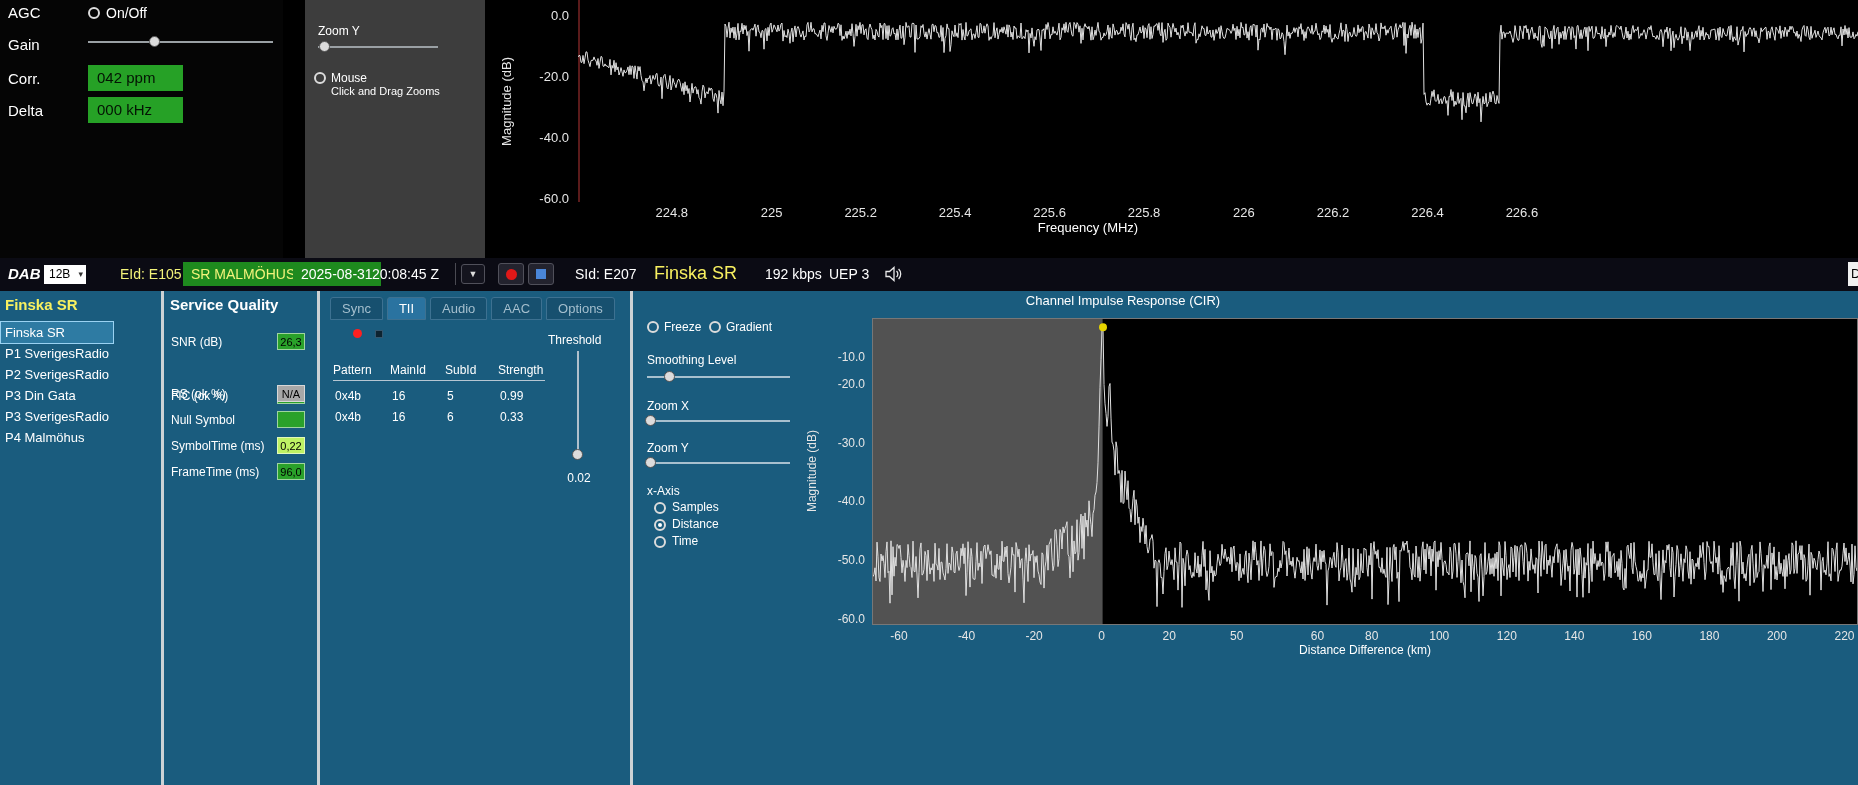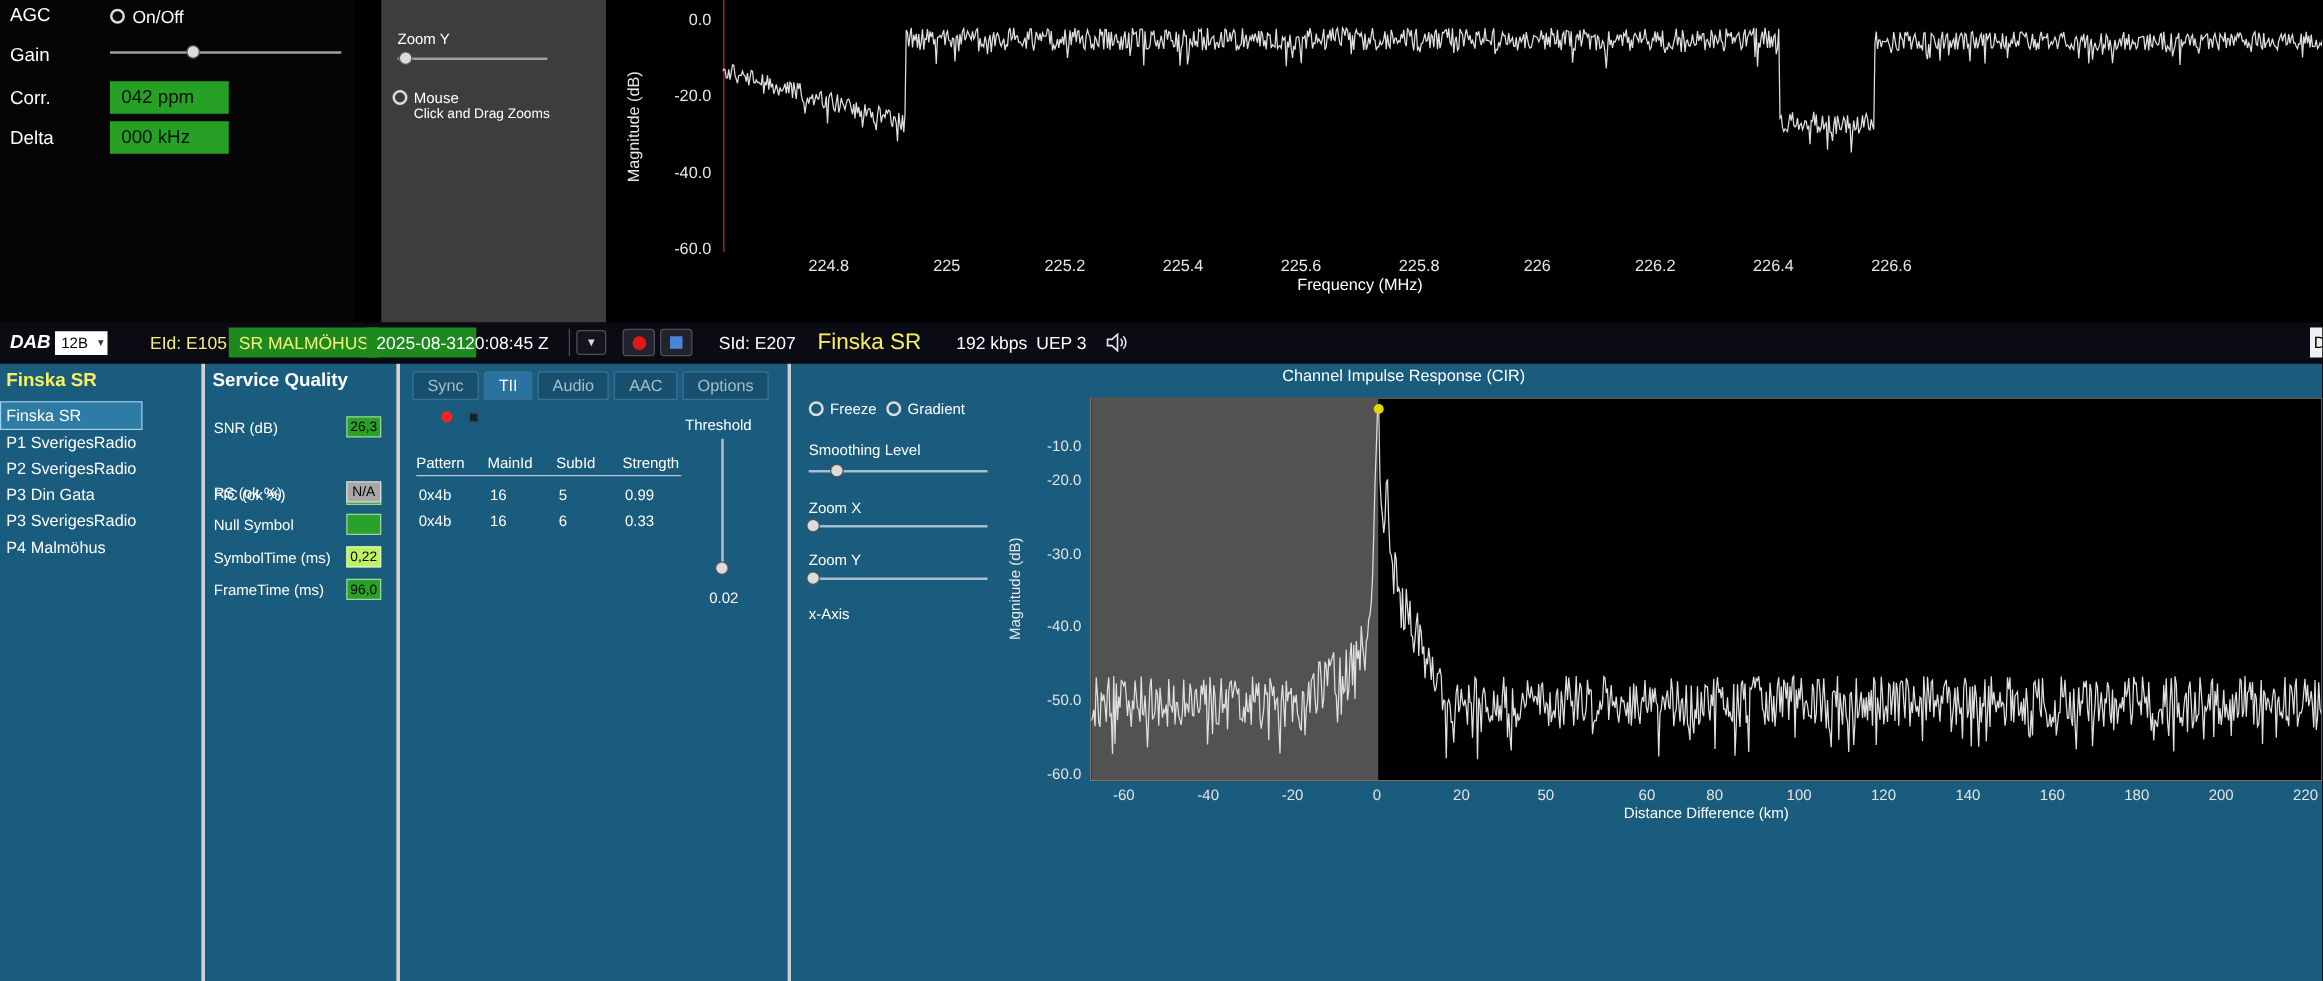--- a/index.html
+++ b/index.html
@@ -15,21 +15,21 @@
   .bold{font-weight:bold}
   .yellow{color:#f8f060}
   .green-box{width:95px;height:26px;background:#26a126;color:#041404;font-size:15px;line-height:26px;padding-left:9px}
   .radio{position:absolute;width:12px;height:12px;border:2px solid #dcdcdc;border-radius:50%;background:transparent}
   .radio.sel::after{content:"";position:absolute;left:2px;top:2px;width:4px;height:4px;border-radius:50%;background:#fff}
   .track{position:absolute;height:2px;background:#9aa0a4}
   .track.blue{background:#a8c0ce}
   .thumb{position:absolute;width:11px;height:11px;border-radius:50%;background:#dcdcdc;border:1px solid #555}
   .vlabel{display:flex;align-items:center}
   .vlabel span{writing-mode:vertical-rl;transform:rotate(180deg);color:#e6e6e6}
-  .tick{position:absolute;top:3px;text-align:center;font-size:13px;color:#e6e6e6}
+  .tick{position:absolute;top:3px;text-align:right;font-size:13px;color:#e6e6e6}
   .ytick{position:absolute;right:4px;font-size:13px;color:#e6e6e6}
   .cir-tick{position:absolute;top:2px;text-align:center;font-size:12px;color:#e6e6e6}
   .cir-ytick{position:absolute;right:4px;font-size:12px;color:#e6e6e6}
   .panel{background:#1a5c7e}
   .splitter{position:absolute;top:0;width:3px;height:494px;background:#ccd2d5}
   .svc-item{height:21px;line-height:21px;font-size:13px;color:#fff;padding-left:4px;white-space:nowrap}
   .svc-item.sel{background:#2e7ba3;outline:1px solid #9ad2f2;width:112px}
   .q-label{position:absolute;left:7px;font-size:12px;color:#fff;white-space:nowrap}
   .q-badge{position:absolute;left:113px;top:-2px;min-width:28px;height:17px;font-size:11px;line-height:16px;text-align:center;color:#000;border:1px solid rgba(255,255,255,.55);padding:0 2px}
   .tabs{position:absolute;display:flex;gap:4px}
@@ -232,20 +232,34 @@
 
       <div class="abs lbl12" style="left:14px;top:108px">Zoom X</div>
       <div class="track blue" style="left:14px;top:129px;width:143px"></div>
       <div class="thumb" style="left:12px;top:124px"></div>
 
       <div class="abs lbl12" style="left:14px;top:150px">Zoom Y</div>
       <div class="track blue" style="left:14px;top:171px;width:143px"></div>
       <div class="thumb" style="left:12px;top:166px"></div>
 
       <div class="abs lbl12" style="left:14px;top:193px">x-Axis</div>
+      <div class="abs" style="left:21px;top:210px;width:130px;height:60px">
+          <div style="position: absolute; left: 0px; width: 120px; height: 16px; top: 0px;">
+            <span class="radio" style="left: 0px; top: 1px;"></span>
+            <span class="radio-lbl">Samples</span>
+          </div>
+          <div style="position: absolute; left: 0px; width: 120px; height: 16px; top: 17px;">
+            <span class="radio sel" style="left: 0px; top: 1px;"></span>
+            <span class="radio-lbl">Distance</span>
+          </div>
+          <div style="position: absolute; left: 0px; width: 120px; height: 16px; top: 34px;">
+            <span class="radio" style="left: 0px; top: 1px;"></span>
+            <span class="radio-lbl">Time</span>
+          </div>
+        </div>
 
       <div class="abs vlabel" style="left:172px;top:27px;height:307px;font-size:12px">
         <span>Magnitude (dB)</span>
       </div>
       <div class="abs" id="cir-yticks" style="left:196px;top:27px;width:40px;height:307px">
           <span class="cir-ytick" style="top: 0.0574712px; margin-top: 32px;">-10.0</span>
           <span class="cir-ytick" style="top: 58.8697px;">-20.0</span>
           <span class="cir-ytick" style="top: 117.682px;">-30.0</span>
           <span class="cir-ytick" style="top: 176.494px;">-40.0</span>
           <span class="cir-ytick" style="top: 235.307px;">-50.0</span>

